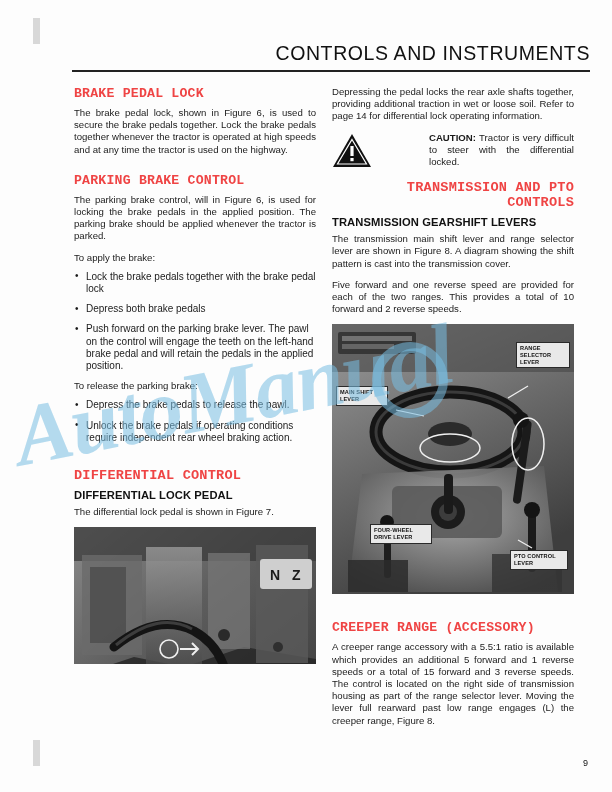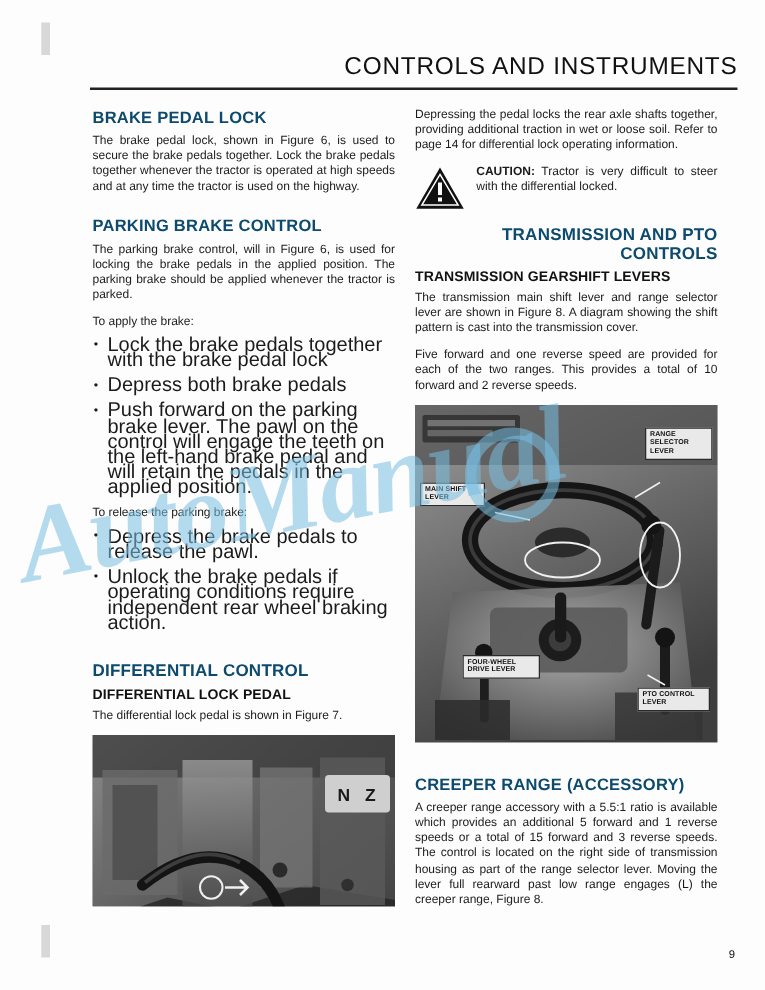--- a/index.html
+++ b/index.html
@@ -50,21 +50,22 @@
     width: 242px;
   }
   .col-left { left: 74px; }
   .col-right { left: 332px; }
 
   h2.sec {
     font-size: 13.2px;
     font-weight: bold;
     margin: 0 0 6px 0;
     letter-spacing: 0.2px;
-    color: #0c4a6e;
+    color: #ef4444;
+    font-family: Liberation Mono, monospace;
   }
   h3.sub {
     font-size: 11.2px;
     font-weight: bold;
     margin: 0 0 5px 0;
     letter-spacing: 0.1px;
     color: #111;
   }
   p.body {
     font-size: 9.6px;
@@ -77,41 +78,42 @@
   .spacer-12 { height: 12px; }
   .spacer-8 { height: 8px; }
   .spacer-16 { height: 16px; }
 
   ul.bullets {
     list-style: none;
     margin: 0 0 8px 0;
     padding: 0;
   }
   ul.bullets li {
-    font-size: 16px;
+    font-size: 10px;
     line-height: 12.2px;
     position: relative;
     padding-left: 12px;
     margin-bottom: 8px;
     text-align: left;
     color: #1b1b1b;
   }
   ul.bullets li::before {
     content: "\2022";
     position: absolute;
     left: 1px;
     top: -0.5px;
     font-size: 10px;
   }
 
   
   .caution {
     display: flex;
     align-items: flex-start;
     margin: 6px 0 12px 0;
+    gap: 48px;
   }
   .caution-tri {
     width: 40px;
     height: 35px;
     flex: 0 0 40px;
     margin-right: 9px;
     margin-top: 1px;
   }
   .caution-text {
     font-size: 9.6px;

